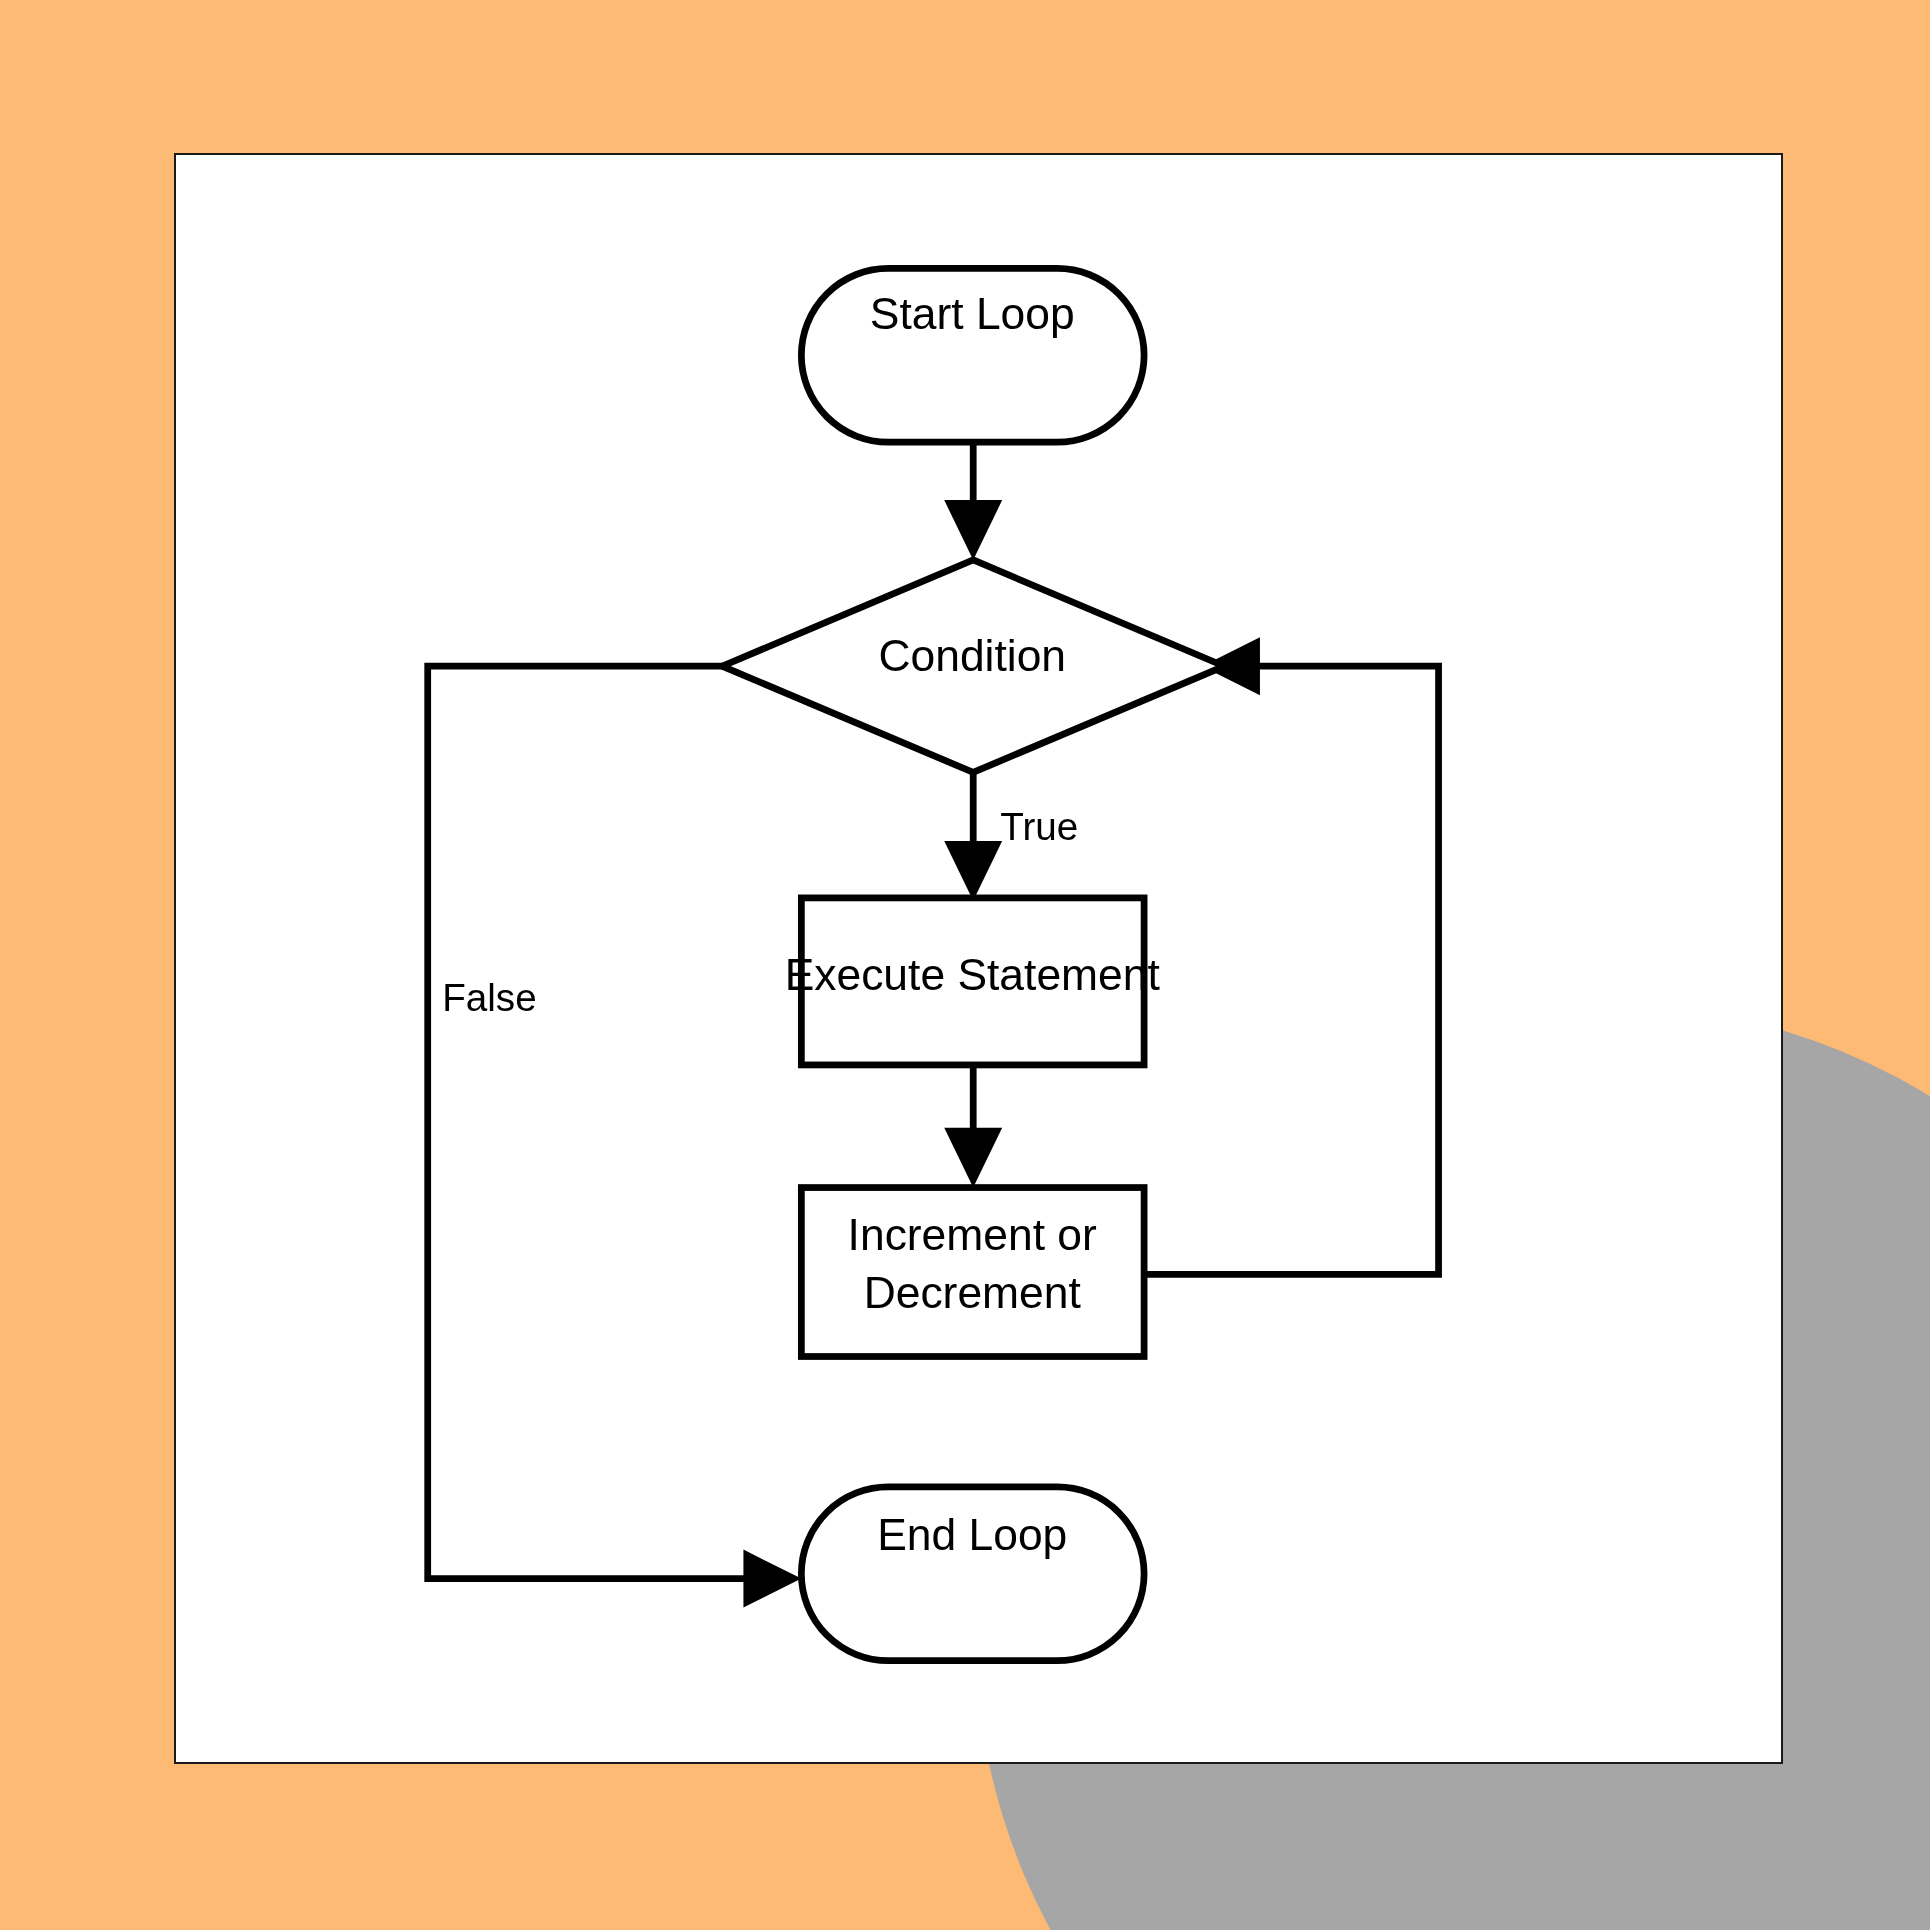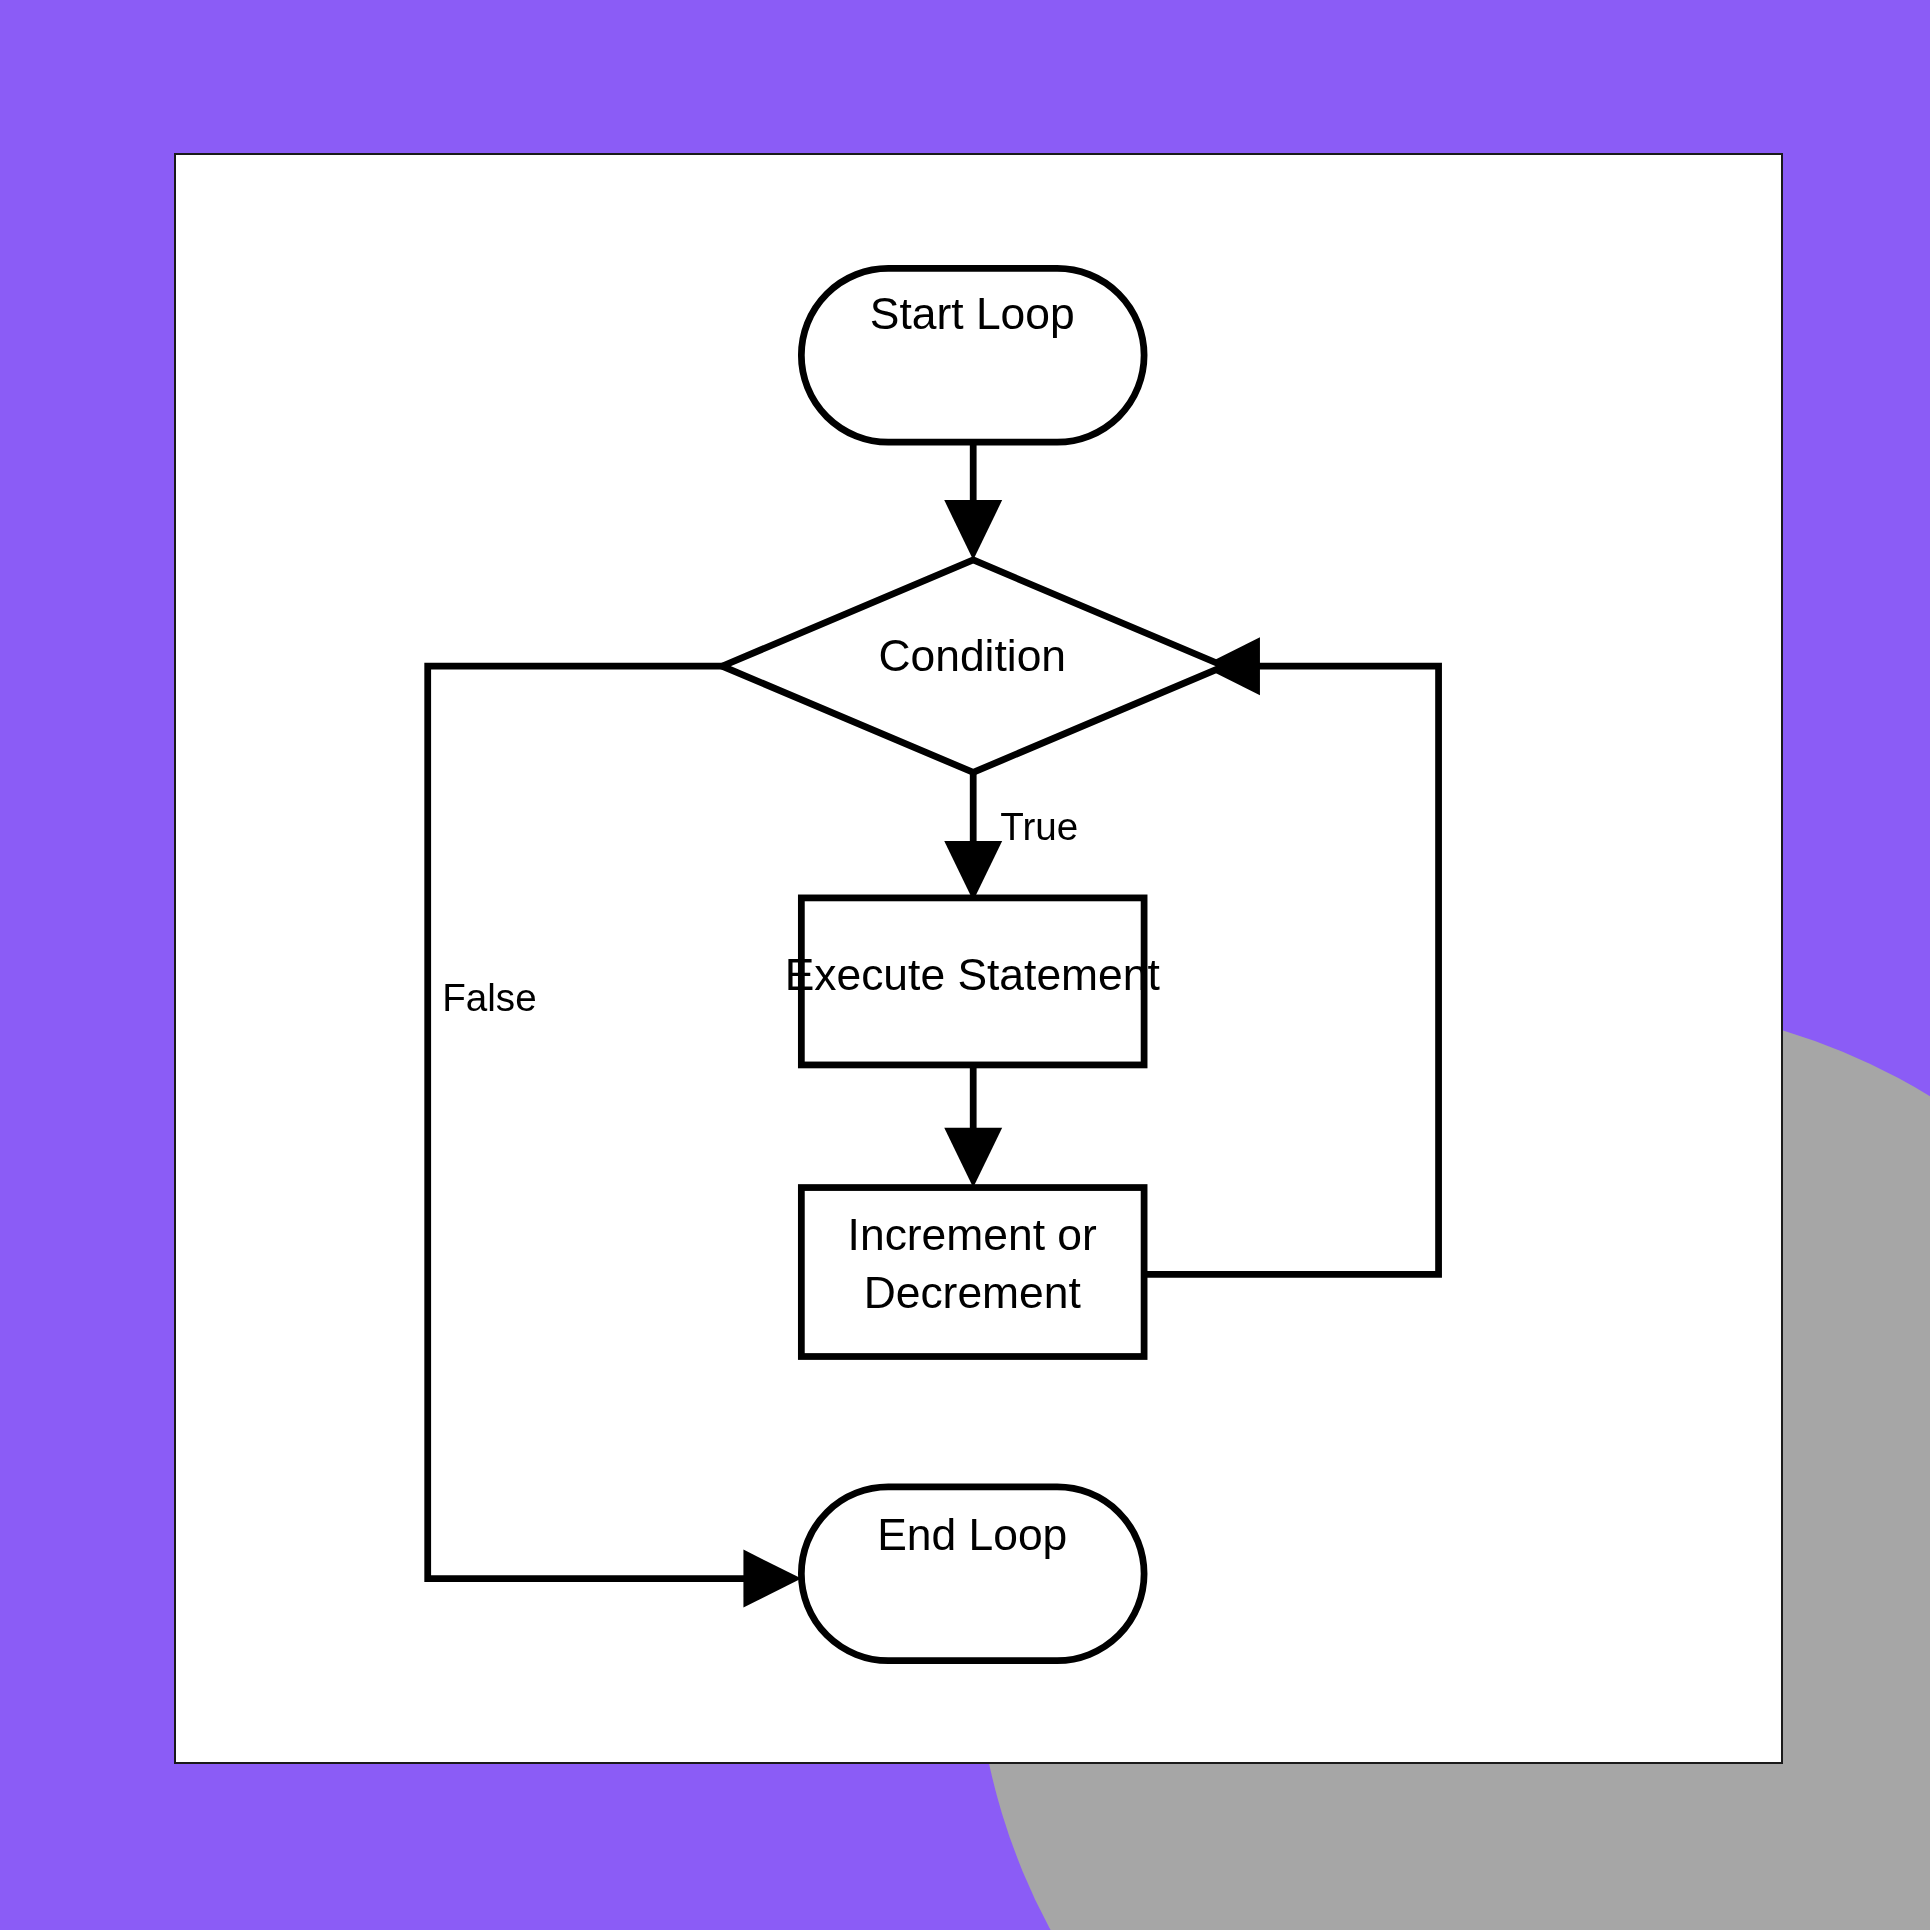--- a/index.html
+++ b/index.html
@@ -8,21 +8,21 @@
     width: 1930px;
     height: 1930px;
     background: #e6e7e8;
     font-family: "Liberation Sans", sans-serif;
     overflow: hidden;
   }
   #stage {
     position: relative;
     width: 1930px;
     height: 1930px;
-    background: #8b5cf6;
+    background: #fdba74;
     overflow: hidden;
   }
   
   #blob {
     position: absolute;
     left: 975px;
     top: 1004px;
     width: 1255px;
     height: 1255px;
     background: #a6a6a6;

